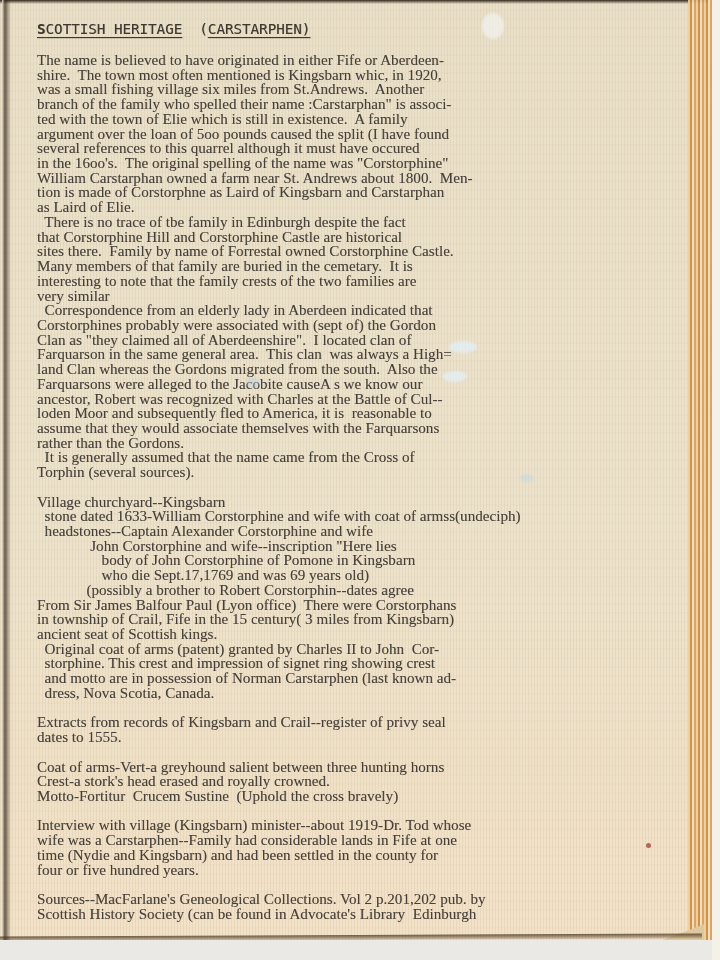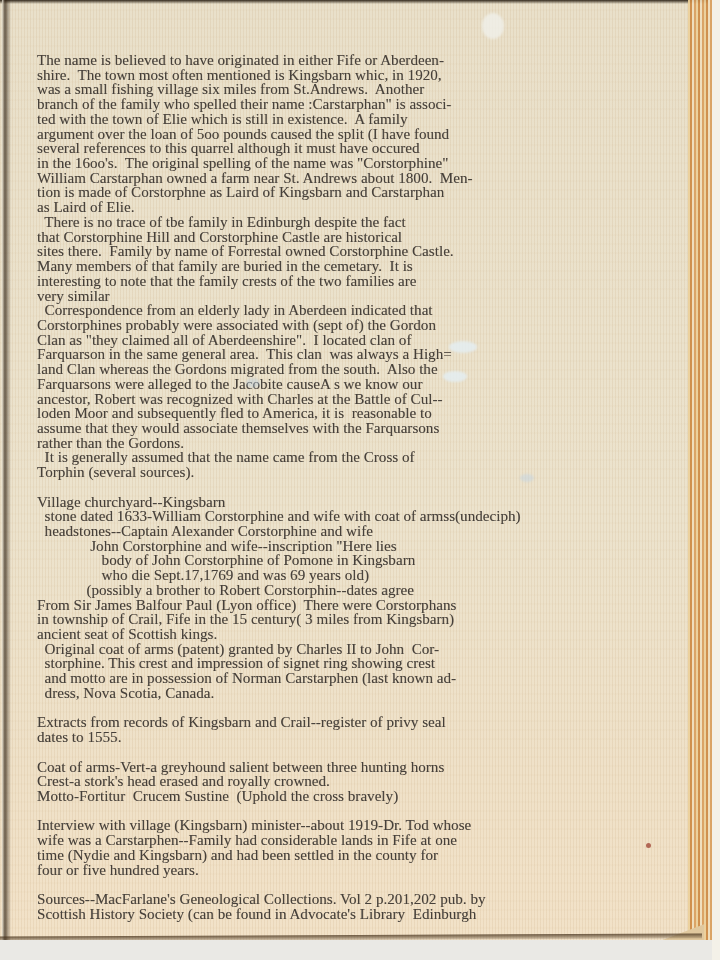--- a/index.html
+++ b/index.html
@@ -111,20 +111,21 @@
 </head>
 <body>
 
 <div class="stage">
   <div class="page">
 
     <div class="top-edge"></div>
     <div class="left-edge"></div>
     <div class="right-streaks"></div>
 
+    <div class="doc-title"><span class="t-bold t-underline">S</span><span class="t-underline">COTTISH HERITAGE</span><span>  (</span><span class="t-underline">CARSTARPHEN)</span></div>
 
     <pre class="doc-text">The name is believed to have originated in either Fife or Aberdeen-
 shire.  The town most often mentioned is Kingsbarn whic, in 1920,
 was a small fishing village six miles from St.Andrews.  Another
 branch of the family who spelled their name :Carstarphan" is associ-
 ted with the town of Elie which is still in existence.  A family
 argument over the loan of 5oo pounds caused the split (I have found
 several references to this quarrel although it must have occured
 in the 16oo's.  The original spelling of the name was "Corstorphine"
 William Carstarphan owned a farm near St. Andrews about 1800.  Men-

